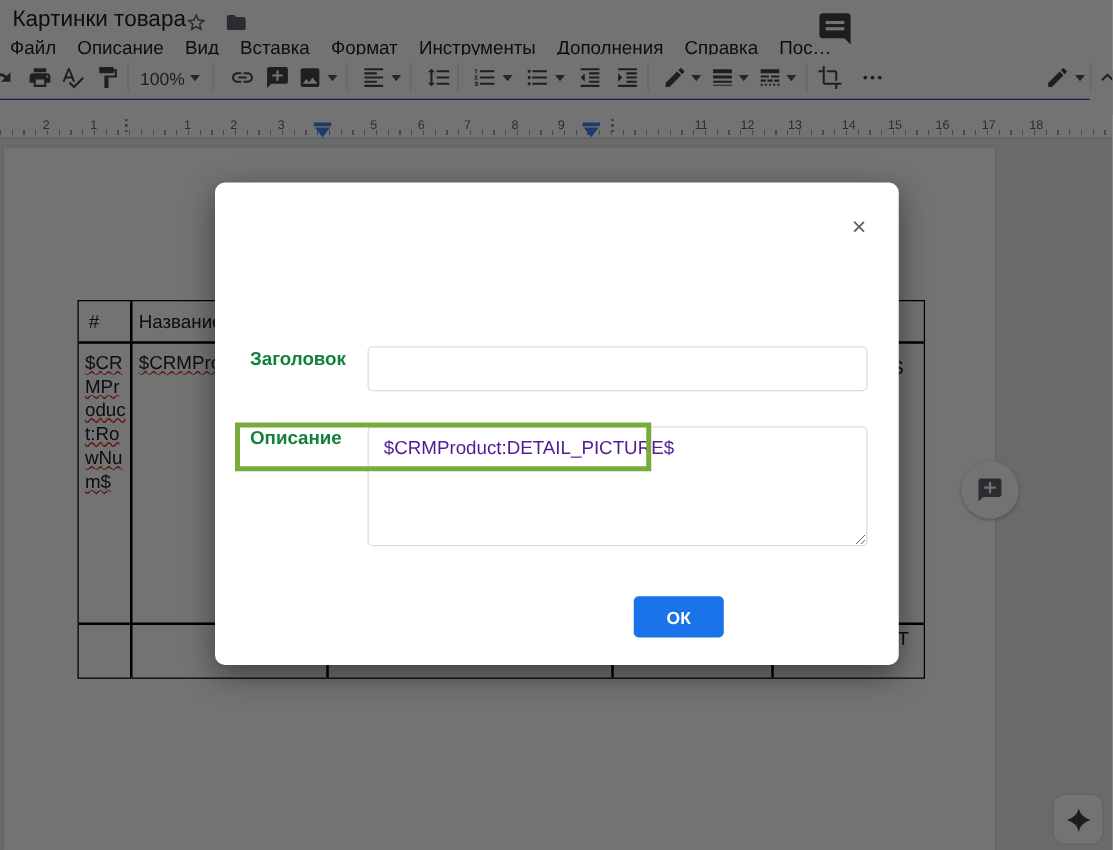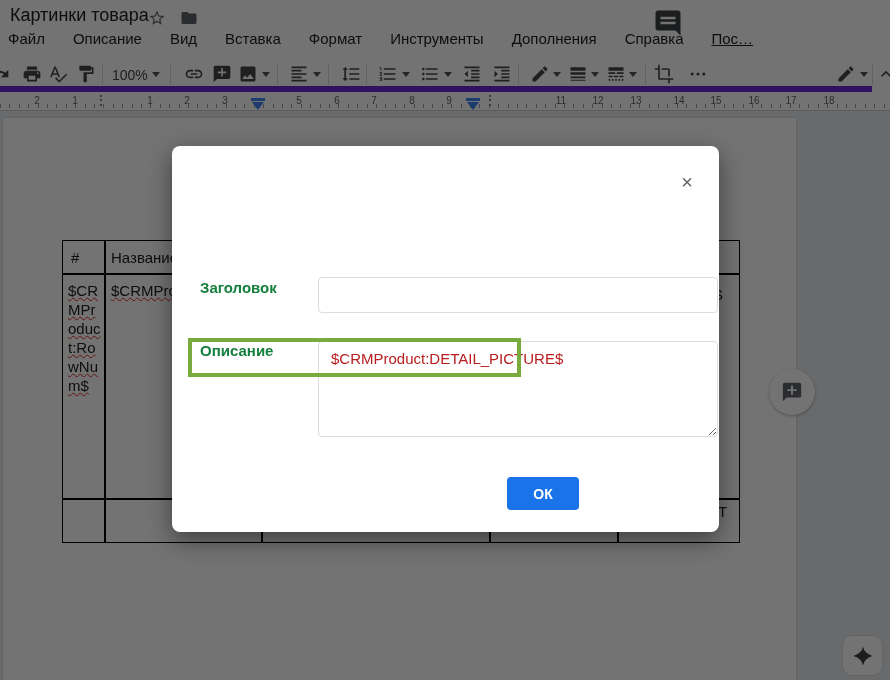--- a/index.html
+++ b/index.html
@@ -5,33 +5,33 @@
   * { margin:0; padding:0; box-sizing:border-box; }
   html,body { background:#555; }
   #app {
     position:relative; width:890px; height:680px; overflow:hidden;
     background:#fff; font-family:"Liberation Sans", sans-serif; color:#202124;
   }
   
   .hdr { position:absolute; left:0; top:0; width:890px; height:56px; background:#fff; }
   .doc-title { position:absolute; left:10px; top:5px; font-size:18px; color:#202124; }
   .hicon { position:absolute; top:9px; width:18px; height:18px; fill:#5f6368; }
-  .menubar { position:absolute; left:8px; top:30px; display:flex; gap:28px; font-size:15px; color:#202124; }
+  .menubar { position:absolute; left:8px; top:30px; display:flex; gap:17px; font-size:15px; color:#202124; }
   .menubar span { cursor:default; }
   .menu-more { text-decoration:underline; }
   .comment-top { position:absolute; left:653px; top:8px; width:30px; height:30px; fill:#3c4043; }
   .share-btn {
     position:absolute; left:700px; top:5px; width:177px; height:35px;
     background:#1a73e8; border:none; border-radius:4px; color:#fff;
     font-size:14px; font-weight:bold; font-family:"Liberation Sans",sans-serif;
     display:flex; align-items:center; justify-content:center; gap:8px; cursor:pointer;
   }
   .share-btn svg { width:18px; height:18px; fill:#fff; }
   
-  .tbar { position:absolute; left:0; top:56px; width:872px; height:36px; background:#fff; border-bottom:6px solid #6d28d9; }
+  .tbar { position:absolute; left:0; top:44px; width:872px; height:36px; background:#fff; border-bottom:1px solid #6d28d9; }
   .ti { position:absolute; top:8px; width:20px; height:20px; fill:#444746; cursor:pointer; }
   .tdiv { position:absolute; top:7px; width:1px; height:22px; background:#dadce0; }
   .caret { position:absolute; top:16px; width:0; height:0; border-left:4px solid transparent; border-right:4px solid transparent; border-top:5px solid #555; cursor:pointer; }
   .zoom-txt { position:absolute; left:112px; top:11px; font-size:14px; color:#444746; cursor:pointer; }
   
   .ruler { position:absolute; left:0; top:92px; width:890px; height:19px; background:#fff; border-bottom:1px solid #c7c7c7; }
   .ruler-ticks { position:absolute; left:0; right:0; bottom:2px; height:4px;
     background:repeating-linear-gradient(to right,#9aa0a6 0 1px,transparent 1px 9.4px); }
   .rnum { position:absolute; top:3px; font-size:10px; color:#5f6368; transform:translateX(-50%); }
   .rmark { position:absolute; top:4px; width:0; height:0; border-left:6px solid transparent; border-right:6px solid transparent; border-top:8px solid #4285f4; cursor:pointer; }
@@ -57,21 +57,21 @@
   .overlay { position:absolute; inset:0; background:rgba(0,0,0,.55); z-index:10; }
   .modal {
     position:absolute; left:172px; top:146px; width:547px; height:386px; z-index:20;
     background:#fff; border-radius:8px; box-shadow:0 8px 24px rgba(0,0,0,.45);
   }
   .modal-title { position:absolute; left:28px; top:24px; font-size:22px; color:#3c4043; }
   .modal-close { position:absolute; right:26px; top:26px; font-size:20px; color:#5f6368; line-height:1; cursor:pointer; background:none; border:none; font-family:"Liberation Sans",sans-serif; }
   .modal-desc { position:absolute; left:28px; top:66px; width:496px; font-size:14.5px; line-height:20px; color:#3c4043; }
   .fld-label { position:absolute; left:28px; font-size:15px; font-weight:bold; color:#15803d; }
   .fld-input { position:absolute; left:122px; width:400px; border:1px solid #dadce0; border-radius:4px;
-    font-family:"Liberation Sans",sans-serif; font-size:15px; color:#b91c1c; padding:8px 12px; outline:none;margin-left:24px; }
+    font-family:"Liberation Sans",sans-serif; font-size:15px; color:#4c1d95; padding:8px 12px; outline:none; }
   .green-box { position:absolute; left:16px; top:192px; width:333px; height:39px; border:4px solid #78aa3c; z-index:5; pointer-events:none; }
   .btn-ok { position:absolute; left:335px; top:331px; width:72px; height:33px; background:#1a73e8; color:#fff;
     border:none; border-radius:4px; font-size:14px; font-weight:bold; font-family:"Liberation Sans",sans-serif; cursor:pointer; }
   .btn-cancel { position:absolute; left:420px; top:331px; width:102px; height:33px; background:#fff; color:#1a73e8;
     border:1px solid #dadce0; border-radius:4px; font-size:14px; font-weight:bold; font-family:"Liberation Sans",sans-serif; cursor:pointer; }
 </style>
 </head>
 <body>
 
 <div id="app">

